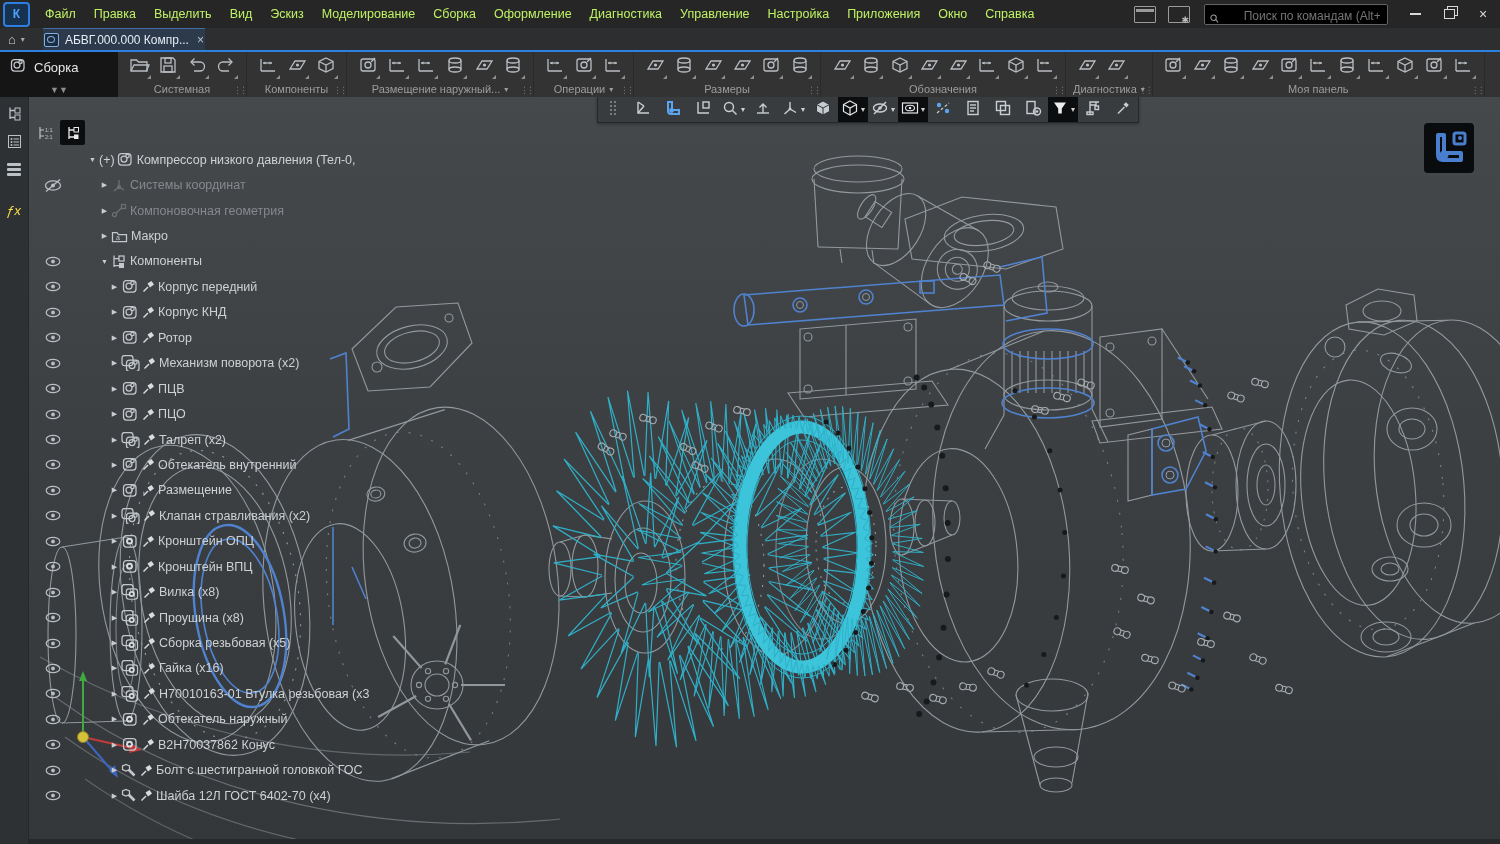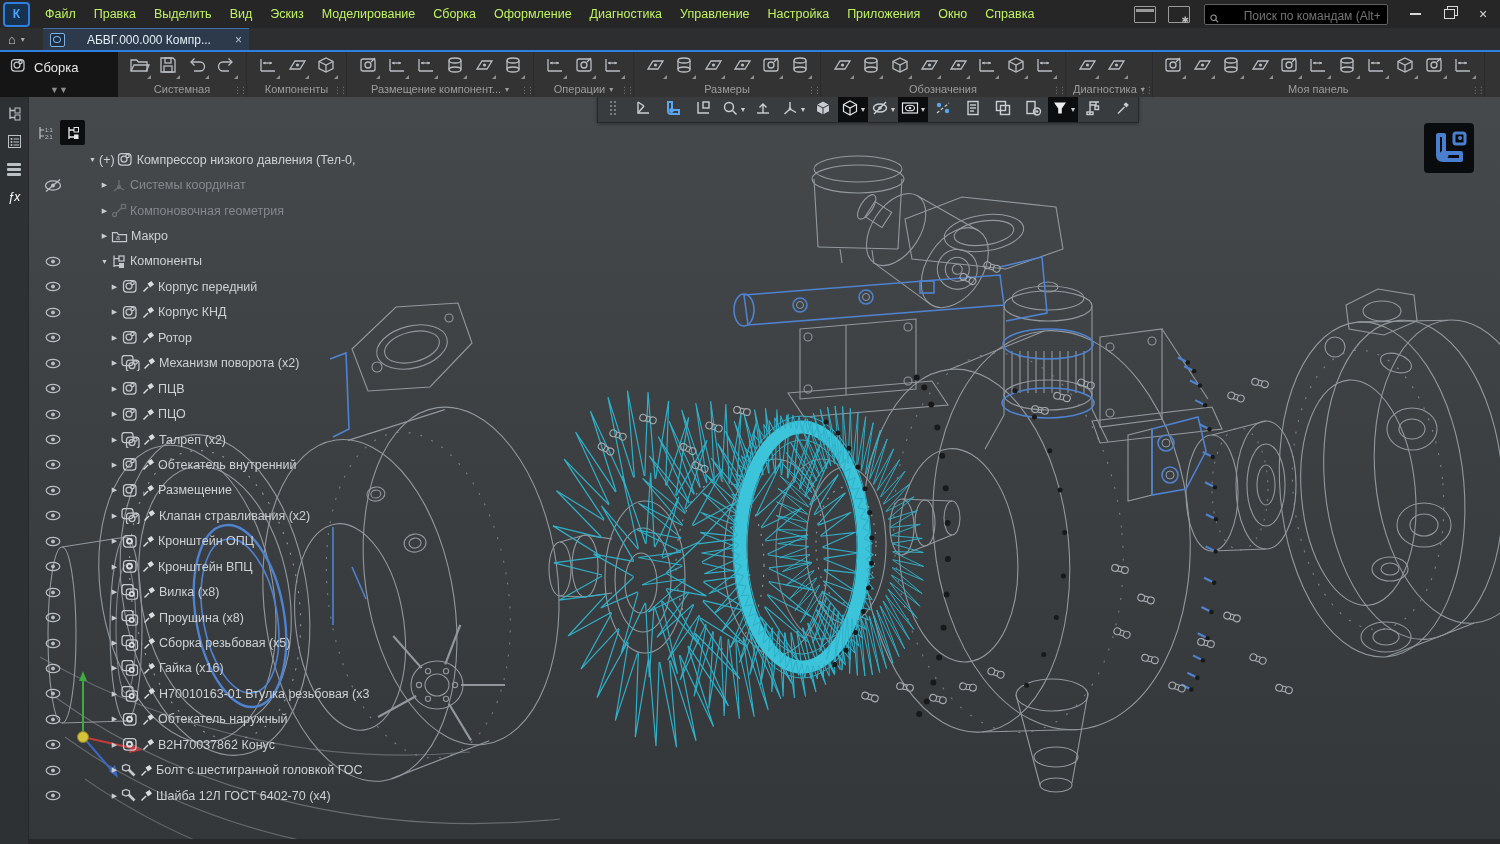--- a/index.html
+++ b/index.html
@@ -16,21 +16,21 @@
   #searchbox{width:172px;height:19px;background:#000000;border:1px solid #636363;border-radius:2px;display:flex;align-items:flex-end;margin:0 10px 0 8px;padding:0 5px;gap:23px;}
   #searchbox input{background:transparent;border:none;outline:none;color:#9c9c9c;font-size:12px;width:100%;font-family:inherit;}
   .wbtn{width:34px;height:28px;display:flex;align-items:center;justify-content:center;color:#d9d9d9;font-size:14px;}
   .wbtn .minbar{width:11px;height:2px;background:#d9d9d9;}
   .wbtn .rest{width:9px;height:8px;border:1px solid #d9d9d9;position:relative;background:#262626;}
   .wbtn .rest::before{content:"";position:absolute;left:2px;top:-4px;width:9px;height:8px;border:1px solid #d9d9d9;z-index:-1;}
   
   #tabbar{position:absolute;top:28px;left:0;right:0;height:22px;background:#2d2e30;display:flex;align-items:center;z-index:20;}
   #homebtn{display:flex;align-items:center;padding:0 4px 0 8px;color:#cfcfcf;gap:5px;font-size:13px;height:100%;}
   #homebtn .carat{font-size:8px;color:#a9a9a9;}
-  .tab{margin-left:14px;height:22px;background:#2c3a4c;border-top:1px solid #3f6ea6;display:flex;align-items:center;gap:22px;padding:0 7px;font-size:12px;color:#e4ecf5;}
+  .tab{margin-left:14px;height:22px;background:#2c3a4c;border-top:1px solid #3f6ea6;display:flex;align-items:center;gap:6px;padding:0 1px;font-size:12px;color:#e4ecf5;}
   .tab .docicon{width:13px;height:12px;border:1px solid #7fb0e0;border-radius:2px;position:relative;background:#1d2c3e;}
   .tab .docicon::after{content:"";position:absolute;left:2px;top:2px;width:6px;height:5px;border:1px solid #7fb0e0;border-radius:50%;}
   .tab .x{color:#b9c4cf;font-size:12px;margin-left:2px;}
   #blueline{position:absolute;top:50px;left:0;right:0;height:2px;background:#2f7fe0;z-index:20;}
   
   #ribbon{position:absolute;top:52px;left:0;right:0;height:45px;background:#333333;display:flex;z-index:20;}
   #modebtn{width:118px;background:#151515;display:flex;flex-direction:column;align-items:stretch;}
   #modebtn .mtop{flex:1;display:flex;align-items:center;gap:7px;padding-left:9px;color:#e8e8e8;font-size:13px;}
   #modebtn .mbot{height:15px;display:flex;align-items:center;justify-content:center;color:#8d8d8d;font-size:9px;}
   .rgroup{display:flex;flex-direction:column;border-right:1px solid #2a2a2a;padding:1px 7px 0 7px;position:relative;}
@@ -41,21 +41,21 @@
   .rlabel .dd{font-size:8px;color:#9d9d9d;}
   .rgrip{position:absolute;right:1px;bottom:2px;color:#6f6f6f;font-size:9px;letter-spacing:-3px;line-height:10px;}
   
   #viewport{position:absolute;top:97px;left:0;right:0;bottom:0;background:linear-gradient(180deg,#46494c 0%,#3d4043 45%,#34373a 100%);z-index:1;}
   #bottomstrip{position:absolute;left:0;right:0;bottom:0;height:5px;background:#26282a;z-index:3;}
   
   #strip{position:absolute;top:97px;left:0;bottom:0;width:28px;background:#2e3134;border-right:1px solid #26282b;z-index:8;display:flex;flex-direction:column;align-items:center;padding-top:5px;gap:6px;}
   .sbtn{width:22px;height:22px;display:flex;align-items:center;justify-content:center;color:#bcc1c5;border-radius:2px;}
   .sbtn .bars{display:flex;flex-direction:column;gap:2px;}
   .sbtn .bars i{display:block;width:14px;height:3px;background:#bcc1c5;border-radius:1px;}
-  .sbtn.fx{font-style:italic;font-size:12px;color:#ffffff;font-family:Liberation Sans, sans-serif;}
+  .sbtn.fx{font-style:italic;font-size:12px;color:#fde047;font-family:Liberation Mono, monospace;margin-top:15px;}
   
   #vtoolbar{position:absolute;top:96px;left:597px;height:25px;background:#393c3f;border:1px solid #26282a;display:flex;align-items:center;z-index:9;box-shadow:0 1px 3px rgba(0,0,0,.35);}
   .vbtn{height:25px;display:flex;align-items:center;justify-content:center;padding:0 3px;min-width:24px;gap:1px;}
   .vbtn.dark{background:#0c0d0e;}
   .vcaret{font-size:8px;color:#cfcfcf;margin-left:1px;}
   
   #orientwidget{position:absolute;top:123px;left:1424px;width:50px;height:50px;background:#0a0b0c;border-radius:4px;z-index:9;display:flex;align-items:center;justify-content:center;}
   
   #treepanel{position:absolute;top:97px;left:28px;width:330px;bottom:0;z-index:7;}
   #treetabs{position:absolute;top:23px;left:4px;display:flex;gap:3px;}
@@ -238,21 +238,21 @@
             </div>
             <div class="rbtn">
               <span><svg width="22" height="20" viewBox="0 0 22 20">
                   <ellipse cx="11" cy="5.5" rx="6" ry="2.5" stroke="#b9bec3" stroke-width="1.3" fill="none"></ellipse>
                   <path d="M5 5.5 V14.5 M17 5.5 V14.5" stroke="#b9bec3" stroke-width="1.3" fill="none"></path>
                   <ellipse cx="11" cy="14.5" rx="6" ry="2.5" stroke="#b9bec3" stroke-width="1.3" fill="none"></ellipse>
                 </svg></span>
             </div>
           </div>
           <div class="rlabel">
-            <span>Размещение компонент...</span>
+            <span>Размещение наружный...</span>
             <span class="dd">▾</span>
           </div>
           <span class="rgrip">⋮⋮</span>
         </div>
         <div class="rgroup">
           <div class="ricons">
             <div class="rbtn">
               <span><svg width="22" height="20" viewBox="0 0 22 20">
                   <path d="M4 16 H18 M4 16 V4" stroke="#b9bec3" stroke-width="1.3" fill="none"></path>
                   <path d="M6 8 L15 8" stroke="#b9bec3" stroke-width="1.3" fill="none"></path>

